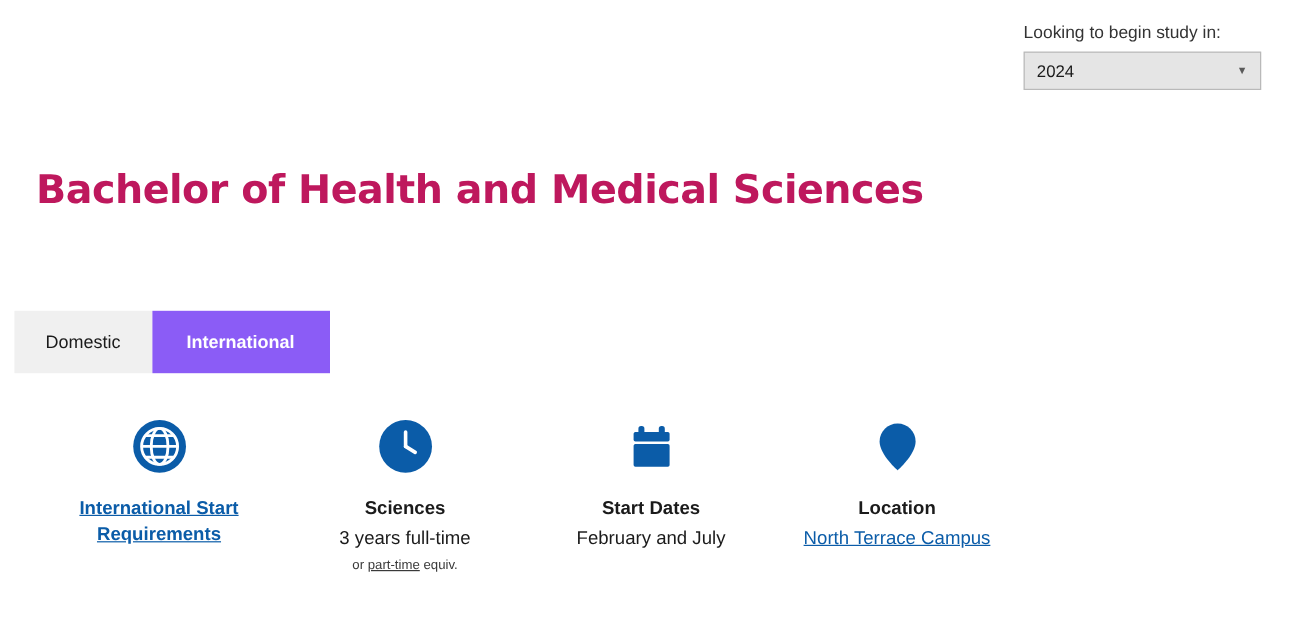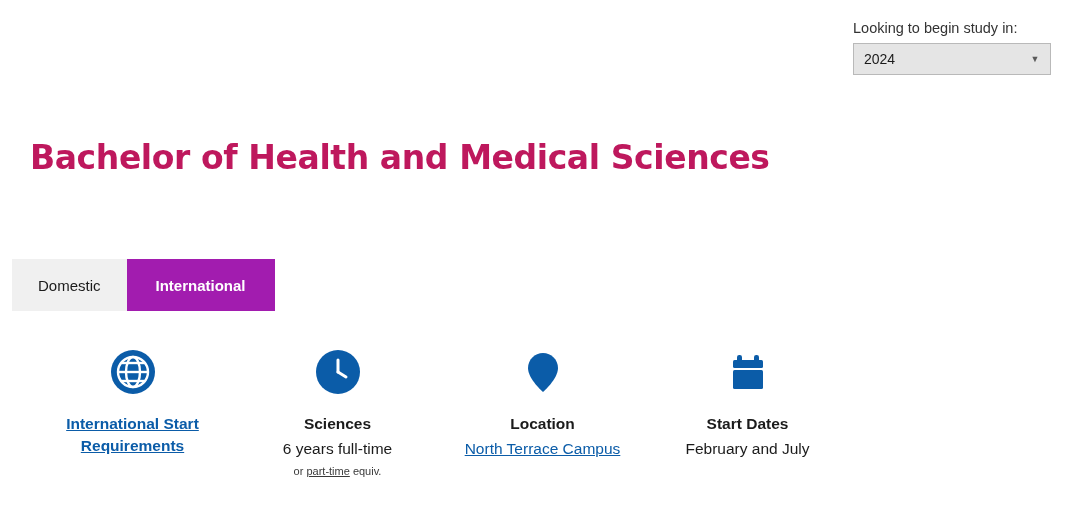--- a/index.html
+++ b/index.html
@@ -83,21 +83,21 @@
     justify-content: center;
     padding: 0 26px;
     font-size: 15px;
     box-sizing: border-box;
   }
   .tab-inactive {
     background: #f0f0f0;
     color: #1b1b1b;
   }
   .tab-active {
-    background: #a21caf;
+    background: #8b5cf6;
     color: #ffffff;
     font-weight: bold;
     min-width: 148px;
   }
 
   
   .info-row {
     position: absolute;
     top: 345px;
     left: 30px;
@@ -185,42 +185,42 @@
     <div class="info-icon">
       <svg width="50" height="50" viewBox="0 0 50 50" aria-hidden="true">
         <circle cx="25" cy="25" r="22" fill="#0b5ca8"></circle>
         <g stroke="#ffffff" stroke-width="3" stroke-linecap="round">
           <line x1="25" y1="25" x2="25" y2="13"></line>
           <line x1="25" y1="25" x2="33" y2="30"></line>
         </g>
       </svg>
     </div>
     <div class="info-heading">Sciences</div>
-    <div class="info-text">6 years full-time</div>
+    <div class="info-text">3 years full-time</div>
     <div class="info-sub">
       <span>or </span><a class="plain" href="#">part-time</a><span> equiv.</span>
     </div>
-  </div>
-
-  <div class="info-col">
-    <div class="info-icon">
-      <svg width="50" height="50" viewBox="0 0 50 50" aria-hidden="true">
-        <path d="M25 6 C16.7 6 10 12.7 10 21 C10 32 25 45 25 45 C25 45 40 32 40 21 C40 12.7 33.3 6 25 6 Z" fill="#0b5ca8"></path>
-      </svg>
-    </div>
-    <div class="info-heading">Location</div>
-    <div class="info-text link">North Terrace Campus</div>
   </div>
 
   <div class="info-col">
     <div class="info-icon">
       <svg width="50" height="50" viewBox="0 0 50 50" aria-hidden="true">
         <rect x="14" y="8" width="5" height="8" rx="2.2" fill="#0b5ca8"></rect>
         <rect x="31" y="8" width="5" height="8" rx="2.2" fill="#0b5ca8"></rect>
         <rect x="10" y="13" width="30" height="8" rx="1.5" fill="#0b5ca8"></rect>
         <rect x="10" y="23" width="30" height="19" rx="1.5" fill="#0b5ca8"></rect>
       </svg>
     </div>
     <div class="info-heading">Start Dates</div>
     <div class="info-text">February and July</div>
   </div>
 
+  <div class="info-col">
+    <div class="info-icon">
+      <svg width="50" height="50" viewBox="0 0 50 50" aria-hidden="true">
+        <path d="M25 6 C16.7 6 10 12.7 10 21 C10 32 25 45 25 45 C25 45 40 32 40 21 C40 12.7 33.3 6 25 6 Z" fill="#0b5ca8"></path>
+      </svg>
+    </div>
+    <div class="info-heading">Location</div>
+    <div class="info-text link">North Terrace Campus</div>
+  </div>
+
 </div>
 
 </body></html>

